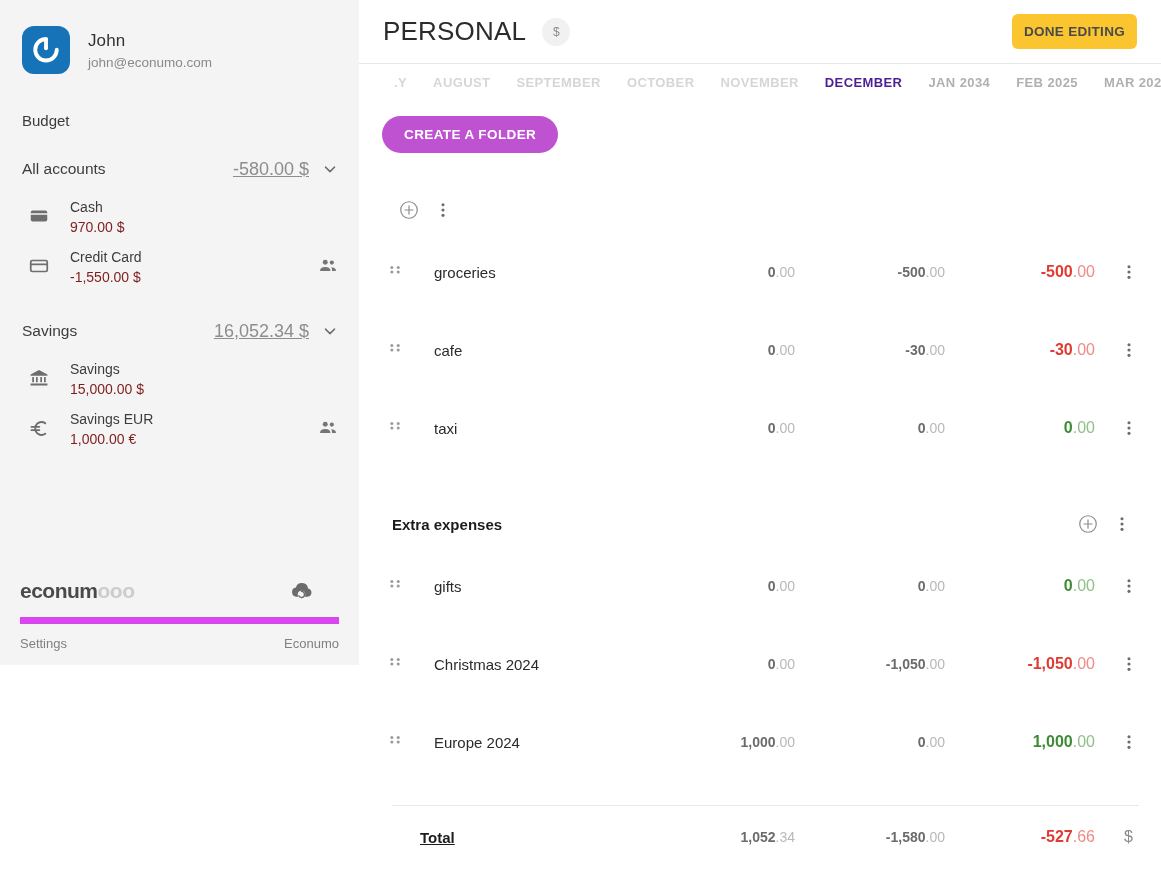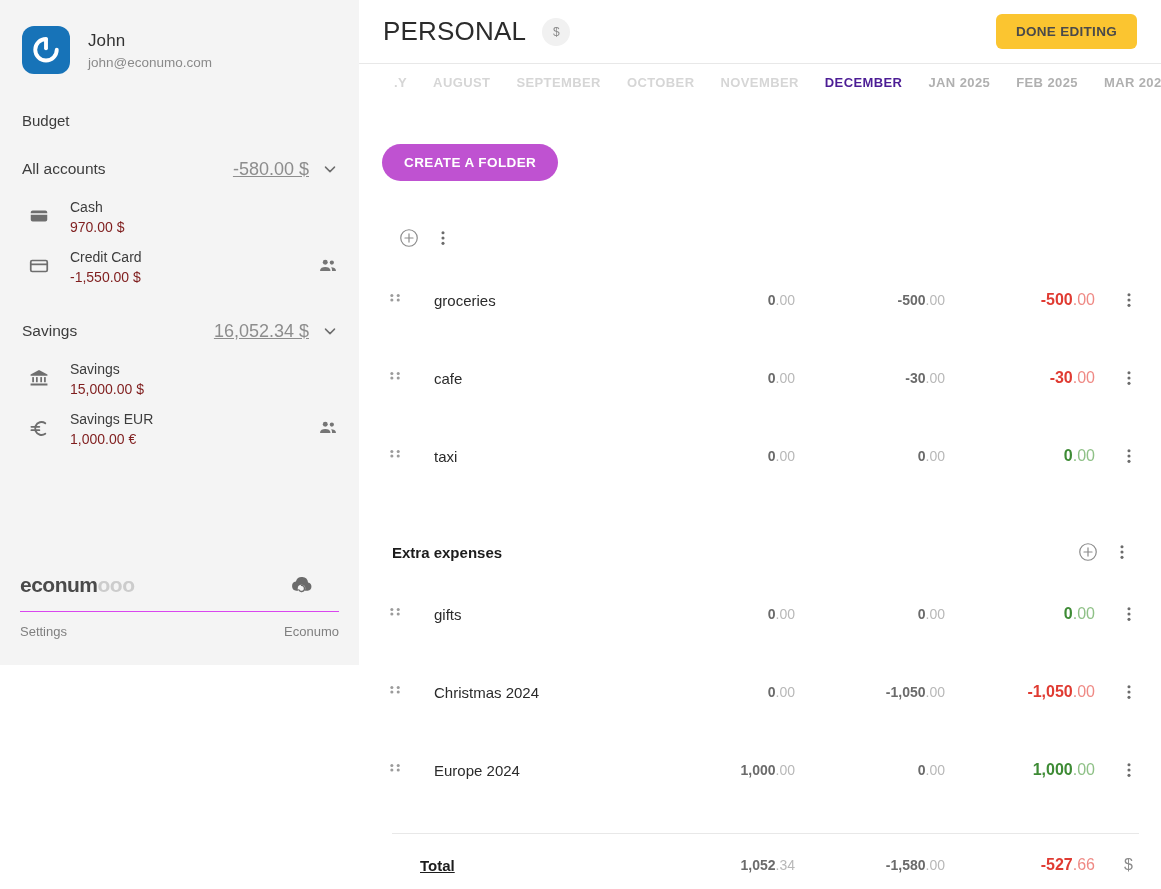--- a/index.html
+++ b/index.html
@@ -45,29 +45,29 @@
   .acct-row {
     display: flex; align-items: center;
     padding: 0 20px 0 26px; height: 50px;
   }
   .acct-icon { width: 26px; flex: 0 0 26px; display: flex; align-items: center; justify-content: center; color: #6e6e6e; }
   .acct-text { margin-left: 18px; flex: 1; }
   .acct-name { font-size: 14px; color: #3c3c3c; }
   .acct-balance { font-size: 14px; color: #7f1d1d; margin-top: 3px; }
   .share-icon { color: #757575; display: flex; align-items: center; }
 
-  .sidebar-footer { position: absolute; bottom: 16px; left: 0; width: 359px; padding: 0 20px 10px 20px; }
+  .sidebar-footer { position: absolute; bottom: 4px; left: 0; width: 359px; padding: 0 20px 10px 20px; }
   .brand-row { display: flex; align-items: center; justify-content: space-between; padding: 0 0 14px 0; }
   .brand { font-size: 21px; font-weight: bold; letter-spacing: -.5px; display: flex; align-items: baseline; }
   .brand .b-dark { color: #4a4a4a; }
   .brand .b-light { color: #cccccc; }
   .cloud-icon { color: #6b6b6b; display: flex; align-items: center; padding-right: 25px; }
   .footer-links {
     display: flex; justify-content: space-between;
-    border-top: 1px solid #d946ef;
+    border-top: 7px solid #d946ef;
     padding: 12px 0 0 0;
     font-size: 13px; color: #808080;
   }
 
   
   .main { flex: 1; height: 889px; background: #fff; position: relative; overflow: hidden; }
   .topbar {
     display: flex; align-items: center;
     height: 64px; padding: 0 24px 0 24px;
     border-bottom: 1px solid #e8e8e8;
@@ -78,42 +78,41 @@
     background: #f1f1f1; margin-left: 16px;
     display: flex; align-items: center; justify-content: center;
     font-size: 12px; color: #8b8b8b;
   }
   .spacer { flex: 1; }
   .done-btn {
     background: #fbc530; color: #4a4a4a;
     border: none; border-radius: 6px;
     font-family: "Liberation Sans", sans-serif;
     font-size: 13.5px; font-weight: bold; letter-spacing: .3px;
-    padding: 10px 20px; cursor: pointer;
+    padding: 10px 12px; cursor: pointer;
   }
 
   .months {
     display: flex; align-items: center;
     height: 36px; padding-left: 22px;
     white-space: nowrap; overflow: hidden;
     font-size: 13px; font-weight: bold; letter-spacing: .4px;
   }
   .month { padding: 0 13px; color: #c9c9c9; cursor: pointer; }
   .month.dim { color: #d6d6d6; }
   .month.active { color: #4c1d95; }
   .month.future { color: #b0b0b0; }
 
   .create-folder-wrap { padding: 16px 0 0 23px; }
   .create-folder {
     background: #bf52d1; color: #fff; border: none;
     border-radius: 20px; padding: 11px 22px;
     font-family: "Liberation Sans", sans-serif;
     font-size: 13.5px; font-weight: bold; letter-spacing: .4px;
     cursor: pointer;
-    margin-top: 28px;
   }
 
   .content { padding: 0 22px 0 22px; }
 
   .folder-header {
     display: flex; align-items: center;
     height: 46px; margin-top: 34px; padding-left: 11px;
   }
   .folder-title { font-size: 15px; font-weight: bold; color: #1c1c1c; flex: 1; }
   .icon-btn { display: flex; align-items: center; justify-content: center; width: 34px; height: 34px; cursor: pointer; color: #8b8b8b; }
@@ -280,21 +279,21 @@
       <button class="done-btn">DONE EDITING</button>
     </div>
 
     <nav class="months">
       <span class="month dim">.Y</span>
       <span class="month dim">AUGUST</span>
       <span class="month dim">SEPTEMBER</span>
       <span class="month dim">OCTOBER</span>
       <span class="month dim">NOVEMBER</span>
       <span class="month active">DECEMBER</span>
-      <span class="month future">JAN 2025</span>
+      <span class="month future">JAN 2034</span>
       <span class="month future">FEB 2025</span>
       <span class="month future">MAR 2025</span>
 
     </nav>
 
     <div class="create-folder-wrap">
       <button class="create-folder">CREATE A FOLDER</button>
     </div>
 
     <div class="content">

